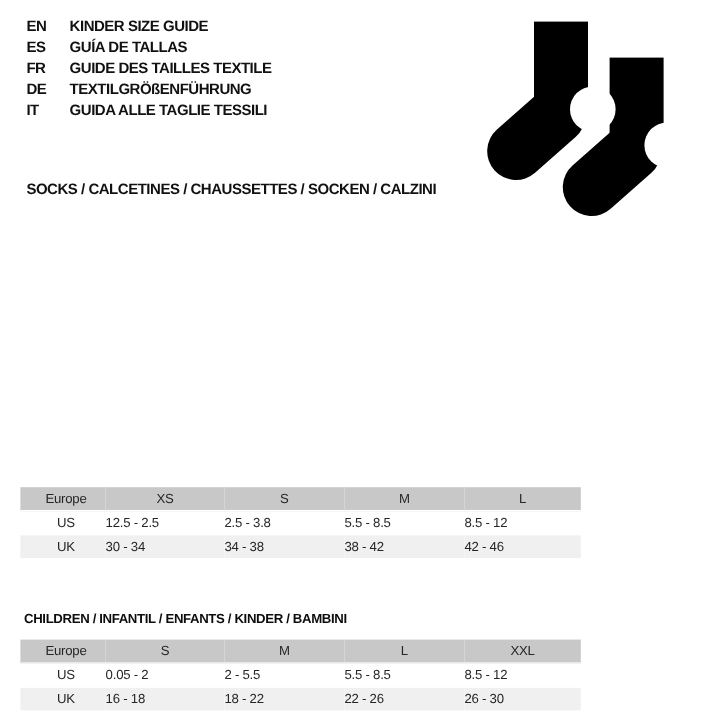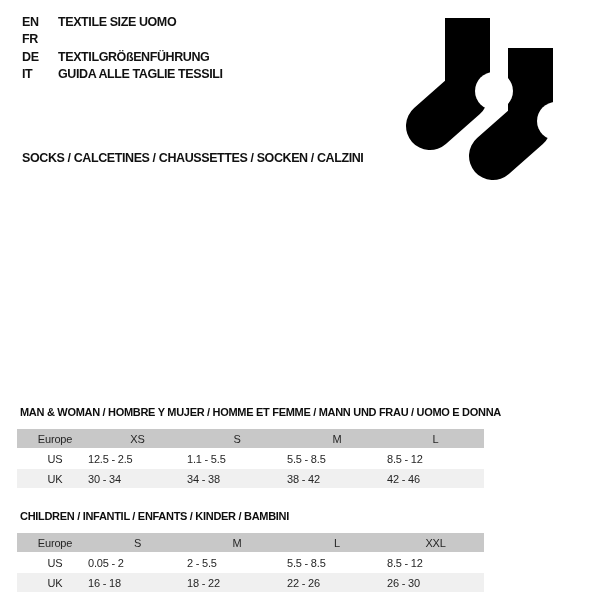--- a/index.html
+++ b/index.html
@@ -90,24 +90,29 @@
   .size-table thead tr { background: #c8c8c8; }
   .size-table tbody tr { border-top: 1px solid #ffffff; }
   .size-table tbody tr.alt { background: #f0f0f0; margin-top: 27px; }
 </style>
 </head>
 <body>
 
 <div class="lang-list">
   <div class="lang-row">
     <span class="lang-code">EN</span>
-    <span class="lang-label">TEXTILE SIZE UOMO</span>
+    <span class="lang-label">KINDER SIZE GUIDE</span>
+  </div>
+  <div class="lang-row">
+    <span class="lang-code">ES</span>
+    <span class="lang-label">GUÍA DE TALLAS</span>
   </div>
   <div class="lang-row">
     <span class="lang-code">FR</span>
+    <span class="lang-label">GUIDE DES TAILLES TEXTILE</span>
   </div>
   <div class="lang-row">
     <span class="lang-code">DE</span>
     <span class="lang-label">TEXTILGRÖßENFÜHRUNG</span>
   </div>
   <div class="lang-row">
     <span class="lang-code">IT</span>
     <span class="lang-label">GUIDA ALLE TAGLIE TESSILI</span>
   </div>
 </div>
@@ -125,21 +130,20 @@
   <g>
     <rect x="439" y="12" width="57" height="84" fill="#ffffff"></rect>
     <line x1="464" y1="96" x2="430" y2="126" stroke="#ffffff" stroke-width="60" stroke-linecap="round"></line>
     <rect x="445" y="18" width="45" height="72" fill="#000000"></rect>
     <line x1="464" y1="96" x2="430" y2="126" stroke="#000000" stroke-width="48" stroke-linecap="round"></line>
     <circle cx="494" cy="91" r="19" fill="#ffffff"></circle>
   </g>
 </svg>
 
 <section class="table-section t1">
-  <div class="table-title">MAN &amp; WOMAN / HOMBRE Y MUJER / HOMME ET FEMME / MANN UND FRAU / UOMO E DONNA</div>
   <table class="size-table">
     <colgroup>
       <col style="width:71px">
         <col style="width:99px">
         <col style="width:100px">
         <col style="width:100px">
         <col style="width:97px">
     </colgroup>
     <thead>
       <tr>
@@ -147,21 +151,21 @@
         <th>XS</th>
         <th>S</th>
         <th>M</th>
         <th>L</th>
       </tr>
     </thead>
     <tbody>
       <tr>
         <td>US</td>
         <td>12.5 - 2.5</td>
-        <td>1.1 - 5.5</td>
+        <td>2.5 - 3.8</td>
         <td>5.5 - 8.5</td>
         <td>8.5 - 12</td>
       </tr>
       <tr class="alt">
         <td>UK</td>
         <td>30 - 34</td>
         <td>34 - 38</td>
         <td>38 - 42</td>
         <td>42 - 46</td>
       </tr>

